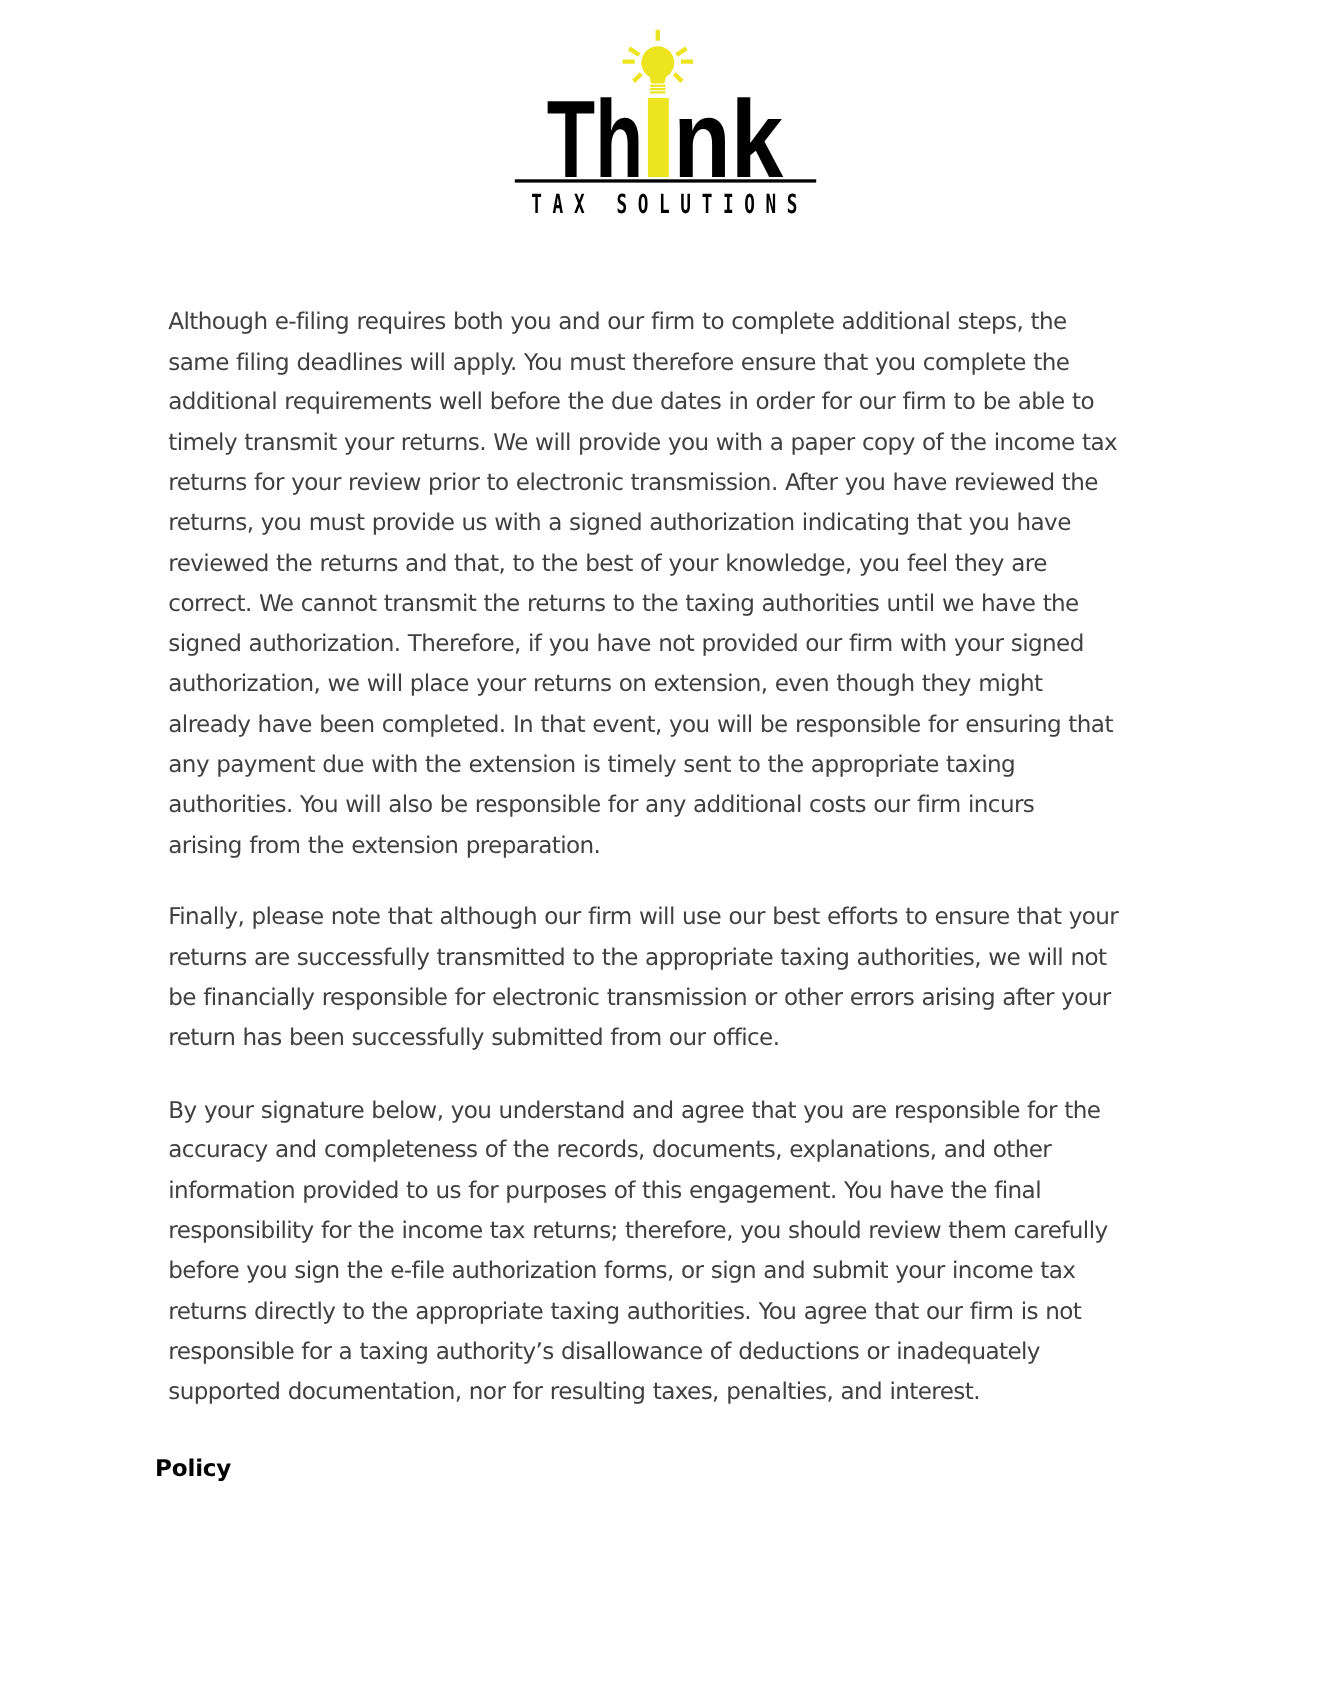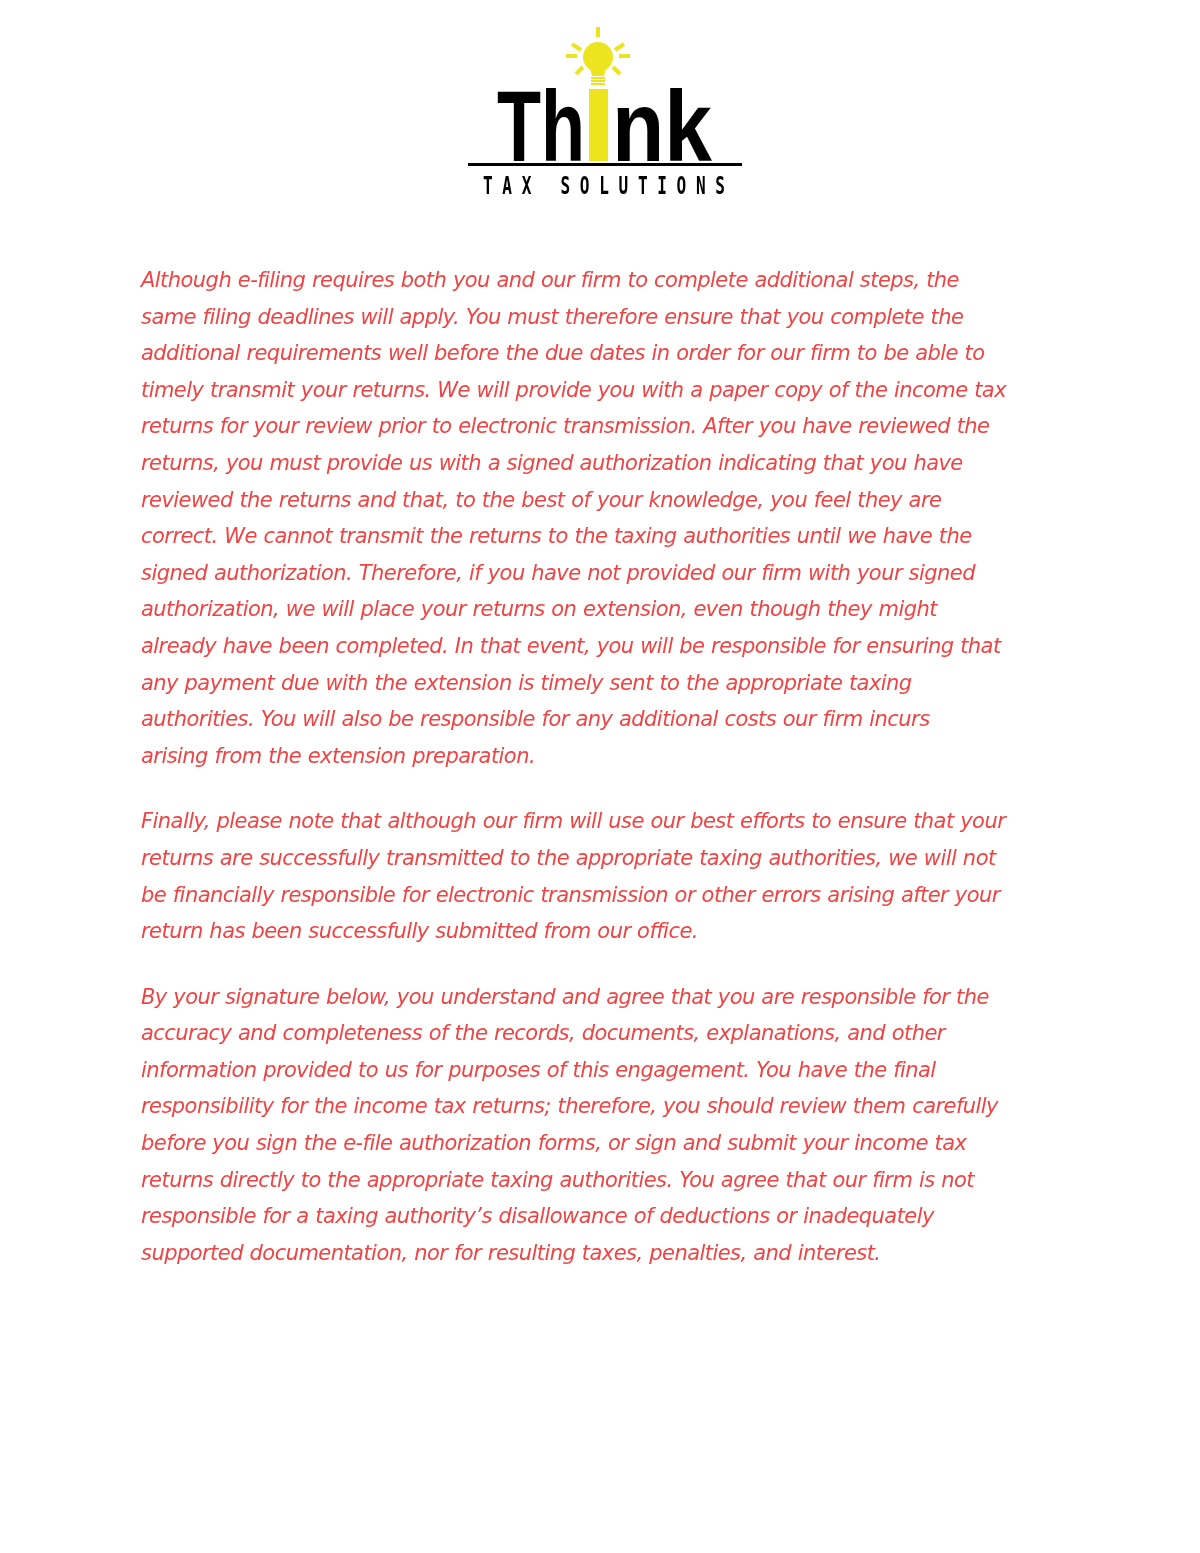--- a/index.html
+++ b/index.html
@@ -23,28 +23,27 @@
       height: 175px;
     }
     .logo svg { display: block; width: 100%; height: 100%; }
     .content {
       position: absolute;
       left: 141px;
       top: 262px;
       width: 930px;
     }
     .para {
-      margin: 0;
+      margin: 12px;
       font-size: 21px;
       line-height: 36.6px;
       letter-spacing: -0.55px;
       word-spacing: 0.5px;
-      color: #ef4444;
+      color: #404040;
       white-space: pre-line;
-      font-style: italic;
     }
     .para + .para { margin-top: 29px; }
     .heading {
       margin: 40px 0 0 0;
       font-size: 21px;
       font-weight: bold;
       color: #000;
       letter-spacing: -0.2px;
     }
   </style>
@@ -78,13 +77,14 @@
     </g>
     <rect x="2" y="139" width="274" height="3" id="logo-rule" fill="#000000"></rect>
     <text id="tagline" x="17" y="170" font-family="DejaVu Sans Mono, monospace" font-weight="bold" font-size="24" textLength="242" lengthAdjust="spacingAndGlyphs" fill="#000000">T A X   S O L U T I O N S</text>
   </svg>
 </div>
 
 <div class="content">
   <p class="para" id="p0" style="white-space: nowrap;"><span>Although e-filing requires both you and our firm to complete additional steps, the</span><br><span>same filing deadlines will apply. You must therefore ensure that you complete the</span><br><span>additional requirements well before the due dates in order for our firm to be able to</span><br><span>timely transmit your returns. We will provide you with a paper copy of the income tax</span><br><span>returns for your review prior to electronic transmission. After you have reviewed the</span><br><span>returns, you must provide us with a signed authorization indicating that you have</span><br><span>reviewed the returns and that, to the best of your knowledge, you feel they are</span><br><span>correct. We cannot transmit the returns to the taxing authorities until we have the</span><br><span>signed authorization. Therefore, if you have not provided our firm with your signed</span><br><span>authorization, we will place your returns on extension, even though they might</span><br><span>already have been completed. In that event, you will be responsible for ensuring that</span><br><span>any payment due with the extension is timely sent to the appropriate taxing</span><br><span>authorities. You will also be responsible for any additional costs our firm incurs</span><br><span>arising from the extension preparation.</span></p>
   <p class="para" id="p1" style="white-space: nowrap;"><span>Finally, please note that although our firm will use our best efforts to ensure that your</span><br><span>returns are successfully transmitted to the appropriate taxing authorities, we will not</span><br><span>be financially responsible for electronic transmission or other errors arising after your</span><br><span>return has been successfully submitted from our office.</span></p>
   <p class="para" id="p2" style="white-space: nowrap;"><span>By your signature below, you understand and agree that you are responsible for the</span><br><span>accuracy and completeness of the records, documents, explanations, and other</span><br><span>information provided to us for purposes of this engagement. You have the final</span><br><span>responsibility for the income tax returns; therefore, you should review them carefully</span><br><span>before you sign the e-file authorization forms, or sign and submit your income tax</span><br><span>returns directly to the appropriate taxing authorities. You agree that our firm is not</span><br><span>responsible for a taxing authority’s disallowance of deductions or inadequately</span><br><span>supported documentation, nor for resulting taxes, penalties, and interest.</span></p>
+  <h3 class="heading">Policy</h3>
 </div>
 
 </body></html>

